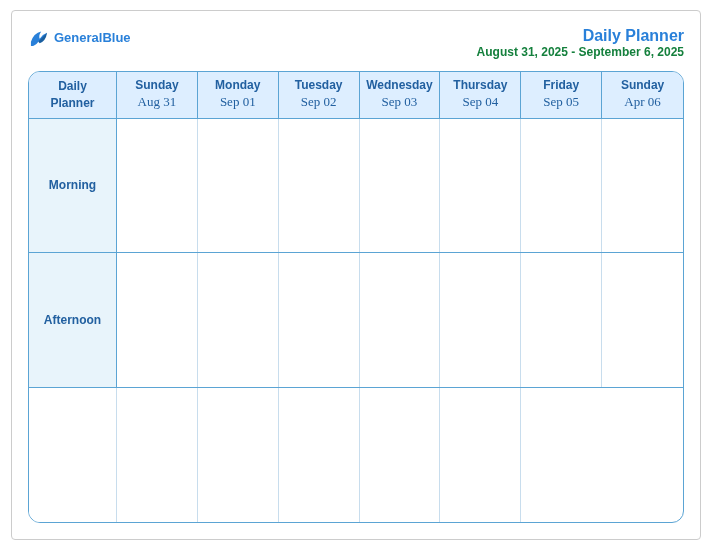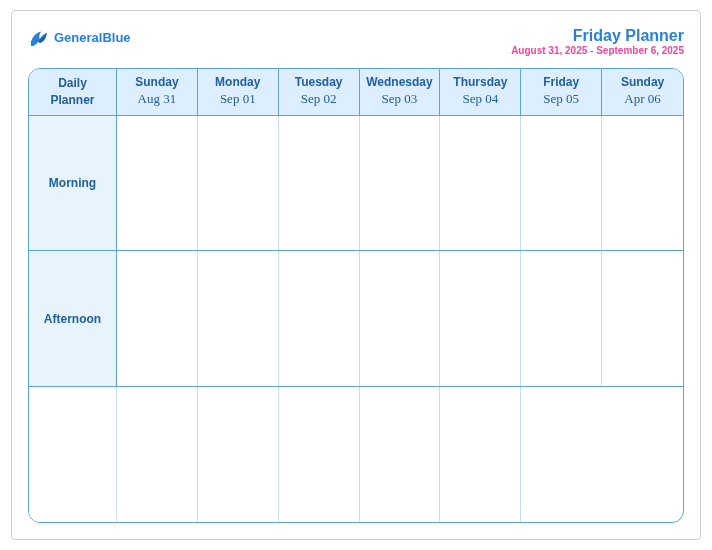--- a/index.html
+++ b/index.html
@@ -48,22 +48,22 @@
     }
     .title-block {
       text-align: right;
     }
     .title-main {
       font-size: 16px;
       color: #2980d9;
       font-weight: bold;
     }
     .title-sub {
-      font-size: 10px;
-      color: #ec4899;
+      font-size: 12px;
+      color: #15803d;
       font-weight: bold;
     }
     .grid-wrapper {
       flex: 1;
       display: flex;
       flex-direction: column;
       border: 1.5px solid #5ba4d4;
       border-radius: 12px;
       overflow: hidden;
     }
@@ -143,21 +143,21 @@
     <div class="logo">
       <svg class="logo-bird" viewBox="0 0 30 30" xmlns="http://www.w3.org/2000/svg">
         <path d="M4 20 Q8 8 18 6 Q14 12 16 16 Q20 10 26 8 Q22 18 14 20 Q10 26 4 26 Z" fill="#2980d9"></path>
         <path d="M14 20 Q18 16 26 8 Q24 20 16 22 Z" fill="#1a5fa0"></path>
       </svg>
       <div class="logo-text">
         <div><span>General</span><span style="color:#2980d9;font-weight:bold;">Blue</span></div>
       </div>
     </div>
     <div class="title-block">
-      <div class="title-main">Friday Planner</div>
+      <div class="title-main">Daily Planner</div>
       <div class="title-sub">August 31, 2025 - September 6, 2025</div>
     </div>
   </div>
 
   <div class="grid-wrapper">
     <div class="grid-header">
       <div class="grid-header-cell first-col">
         <span>Daily</span><br>
         <span>Planner</span>
       </div>

